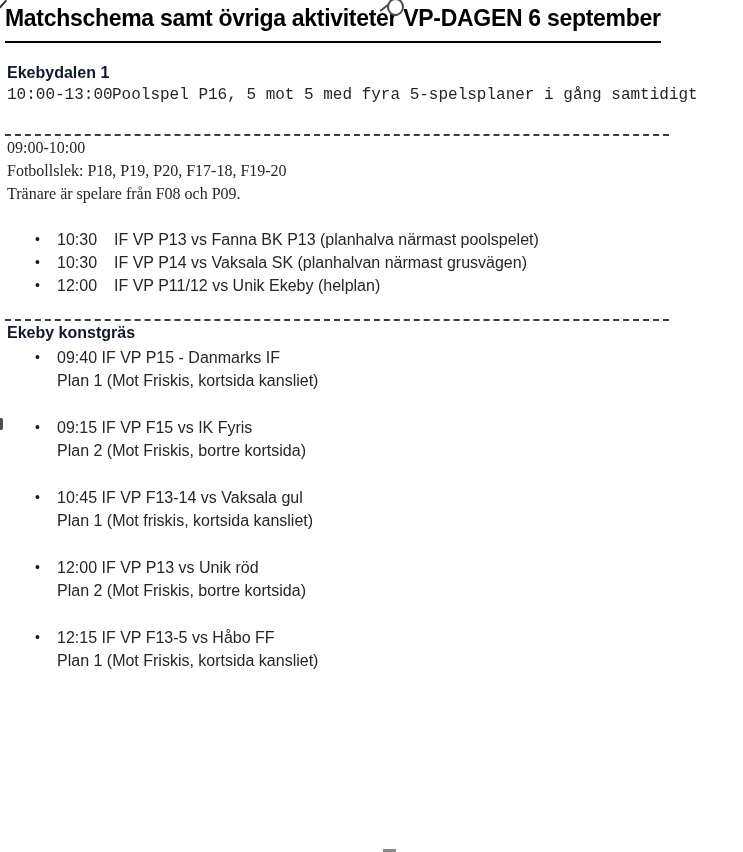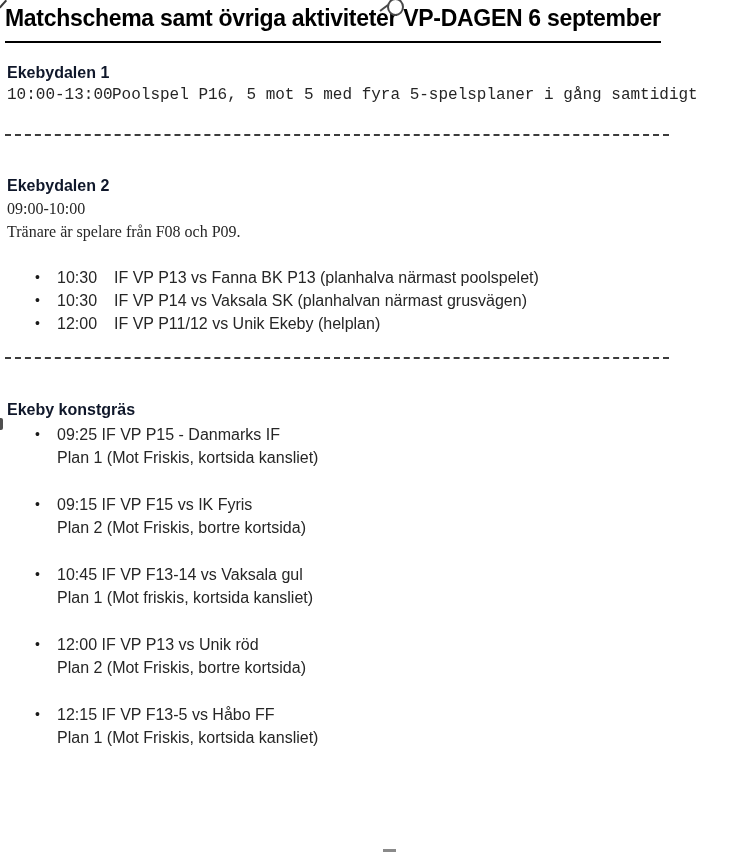--- a/index.html
+++ b/index.html
@@ -100,21 +100,21 @@
   .two-line-item { margin-bottom: 24px; }
   .two-line-item .fixture-line,
   .two-line-item .plan-line {
     line-height: 23px;
     white-space: nowrap;
   }
   
   .mt-20 { margin-top: 20px; }
   .mt-23 { margin-top: 23px; }
   .mt-38 { margin-top: 38px; }
-  .mt-39 { margin-top: 39px; }
+  .mt-39 { }
   .mt-2  { margin-top: 2px; }
   
   .artifact-corner-stroke {
     position: absolute;
     left: -2px;
     top: -1px;
     width: 10px;
     height: 2px;
     background: #3a3a3a;
     transform: rotate(-48deg);
@@ -172,22 +172,22 @@
   <section>
     <h2 class="section-heading h1-pos">Ekebydalen 1</h2>
     <div class="schedule-row">
       <span class="time-col">10:00-13:00</span><span>Poolspel P16, 5 mot 5 med fyra 5-spelsplaner i gång samtidigt</span>
     </div>
   </section>
 
   <div class="divider divider-1"></div>
 
   <section>
-    <h2 class="section-heading h2-pos mt-38">Ekebydalen 2</h2>
     <div class="text-line">09:00-10:00</div>
+    <div class="text-line">Fotbollslek: P18, P19, P20, F17-18, F19-20</div>
 
     <div class="text-line">Tränare är spelare från F08 och P09.</div>
 
     <ul class="bullet-list mt-23">
       <li class="bullet-item">
         <span class="bullet-glyph">•</span><span class="match-time">10:30</span><span>IF VP P13 vs Fanna BK P13 (planhalva närmast poolspelet)</span>
       </li>
       <li class="bullet-item">
         <span class="bullet-glyph">•</span><span class="match-time">10:30</span><span>IF VP P14 vs Vaksala SK (planhalvan närmast grusvägen)</span>
       </li>
@@ -197,21 +197,21 @@
     </ul>
   </section>
 
   <div class="divider divider-2"></div>
 
   <section>
     <h2 class="section-heading h3-pos mt-39">Ekeby konstgräs</h2>
 
     <ul class="bullet-list mt-2">
       <li class="bullet-item two-line-item">
-        <div class="fixture-line"><span class="bullet-glyph">•</span><span>09:25</span> <span>IF VP P15 - Danmarks IF</span></div>
+        <div class="fixture-line"><span class="bullet-glyph">•</span><span>09:40</span> <span>IF VP P15 - Danmarks IF</span></div>
         <div class="plan-line">Plan 1 (Mot Friskis, kortsida kansliet)</div>
       </li>
       <li class="bullet-item two-line-item">
         <div class="fixture-line"><span class="bullet-glyph">•</span><span>09:15</span> <span>IF VP F15 vs IK Fyris</span></div>
         <div class="plan-line">Plan 2 (Mot Friskis, bortre kortsida)</div>
       </li>
       <li class="bullet-item two-line-item">
         <div class="fixture-line"><span class="bullet-glyph">•</span><span>10:45</span> <span>IF VP F13-14 vs Vaksala gul</span></div>
         <div class="plan-line">Plan 1 (Mot friskis, kortsida kansliet)</div>
       </li>

